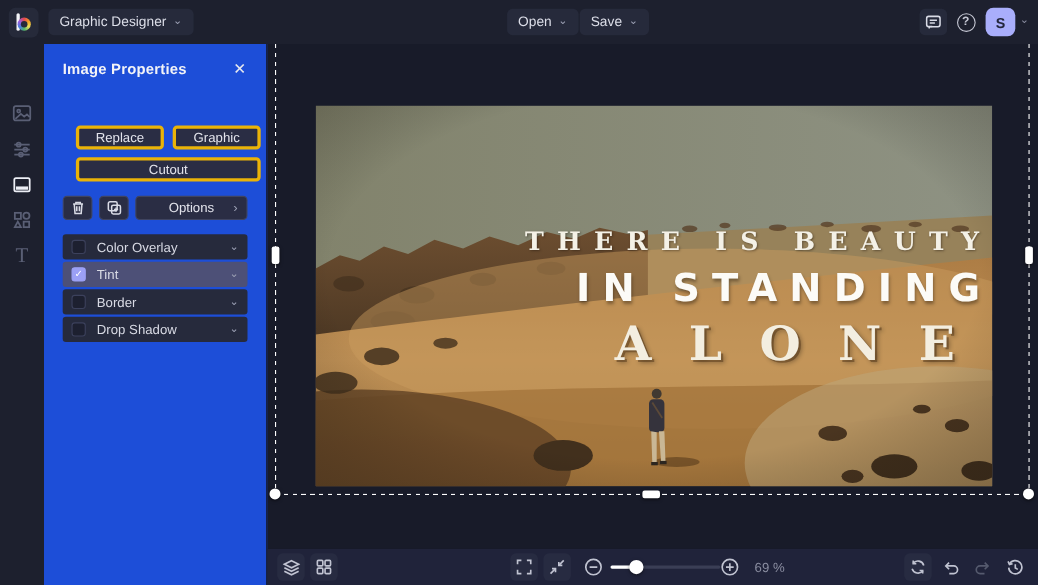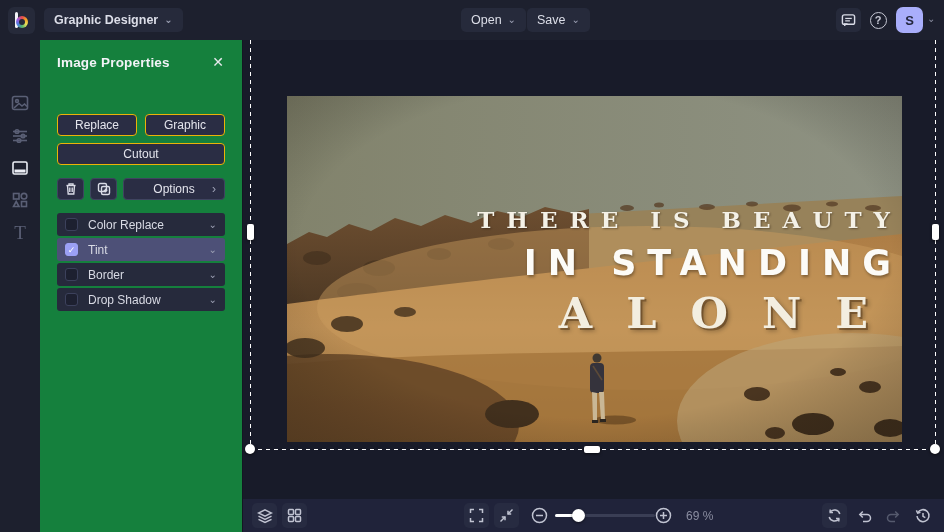--- a/index.html
+++ b/index.html
@@ -26,28 +26,28 @@
   .avatar-chev { position:absolute; left:927px; top:13px; color:#8a8da0; font-size:10px; }
 
   
   .rail { position:absolute; left:0; top:40px; width:40px; height:492px; background:#1d202e; z-index:20; }
   .rail-item { position:absolute; left:0; width:40px; height:32px; display:flex; align-items:center; justify-content:center; }
   .rail svg { stroke:#5a5f75; fill:none; stroke-width:1.6; }
   .rail .active svg { stroke:#eceef5; }
   .rail .t-glyph { font-family:"Liberation Serif","DejaVu Serif",serif; color:#5a5f75; font-size:19px; }
 
   
-  .panel { position:absolute; left:40px; top:40px; width:203px; height:492px; background:#15803d; z-index:20; border-right:1px solid #141622; }
+  .panel { position:absolute; left:40px; top:40px; width:203px; height:492px; background:#1d4ed8; z-index:20; border-right:1px solid #141622; }
   .panel-title { position:absolute; left:17px; top:15px; color:#f2f3f7; font-size:13.5px; font-weight:bold; letter-spacing:.2px; }
   .panel-close { position:absolute; left:168px; top:12px; width:20px; height:20px; color:#e8e9ee; font-size:14px;
     display:flex; align-items:center; justify-content:center; cursor:pointer; }
   .btn-primary { position:absolute; left:17px; top:44px; width:168px; height:22px; background:#8f95f9; border-radius:4px;
     color:#23263c; font-size:12.5px; font-weight:bold; display:flex; align-items:center; justify-content:center; cursor:pointer; }
-  .btn-dark { position:absolute; height:22px; background:#2a2d44; border:1px solid #eab308; border-radius:4px;
-    color:#e3e4ec; font-size:12px; display:flex; align-items:center; justify-content:center; cursor:pointer; }
+  .btn-dark { position:absolute; height:22px; background:#2a2d44; border:3px solid #eab308; border-radius:4px;
+    color:#e3e4ec; font-size:12px; display:flex; align-items:center; justify-content:center; cursor:pointer;margin-left:12px; }
   .sq-btn { position:absolute; top:138px; width:27px; height:22px; background:#2a2d44; border:1px solid #3f4460; border-radius:4px;
     display:flex; align-items:center; justify-content:center; }
   .sq-btn svg { stroke:#d9dbe6; fill:none; stroke-width:1.4; }
   .options-btn { position:absolute; left:83px; top:138px; width:102px; height:22px; background:#2a2d44; border:1px solid #3f4460;
     border-radius:4px; color:#e3e4ec; font-size:12px; display:flex; align-items:center; justify-content:center; }
   .options-btn .chev-r { position:absolute; right:8px; color:#9ca0b4; font-size:12px; }
   .prop-row { position:absolute; left:17px; width:168px; height:23px; background:#262a3c; border-radius:3px;
     display:flex; align-items:center; padding:0 8px; cursor:pointer; }
   .prop-row.checked { background:#4d5077; }
   .prop-checkbox { width:13px; height:13px; border-radius:3px; background:#1d2030; border:1px solid #3c415c;
@@ -94,21 +94,21 @@
   .zoom-text { position:absolute; left:443px; top:10px; color:#8a8da0; font-size:12px; }
 </style>
 </head>
 <body>
 
 <div class="topbar">
   <div class="logo-btn">
     <span class="logo-stem"></span>
     <span class="logo-ring"></span>
   </div>
-  <div class="tb-btn" style="left:44px;font-weight:bold;">
+  <div class="tb-btn" style="left:44px;">
     <span>Graphic Designer</span>
     <span class="chev">⌄</span>
   </div>
   <div class="tb-btn" style="left:461px;">
     <span>Open</span>
     <span class="chev">⌄</span>
   </div>
   <div class="tb-btn" style="left:527px;">
     <span>Save</span>
     <span class="chev">⌄</span>
@@ -190,21 +190,21 @@
         <line x1="6.6" y1="8.5" x2="10.4" y2="8.5"></line>
     </svg>
   </div>
   <div class="options-btn">
     <span>Options</span>
     <span class="chev-r">›</span>
   </div>
 
   <div class="prop-row" style="top:173px;">
     <span class="prop-checkbox">✓</span>
-    <span class="prop-label">Color Replace</span>
+    <span class="prop-label">Color Overlay</span>
     <span class="prop-chev">⌄</span>
   </div>
   <div class="prop-row checked" style="top:198px;">
     <span class="prop-checkbox">✓</span>
     <span class="prop-label">Tint</span>
     <span class="prop-chev">⌄</span>
   </div>
   <div class="prop-row" style="top:223px;">
     <span class="prop-checkbox">✓</span>
     <span class="prop-label">Border</span>

